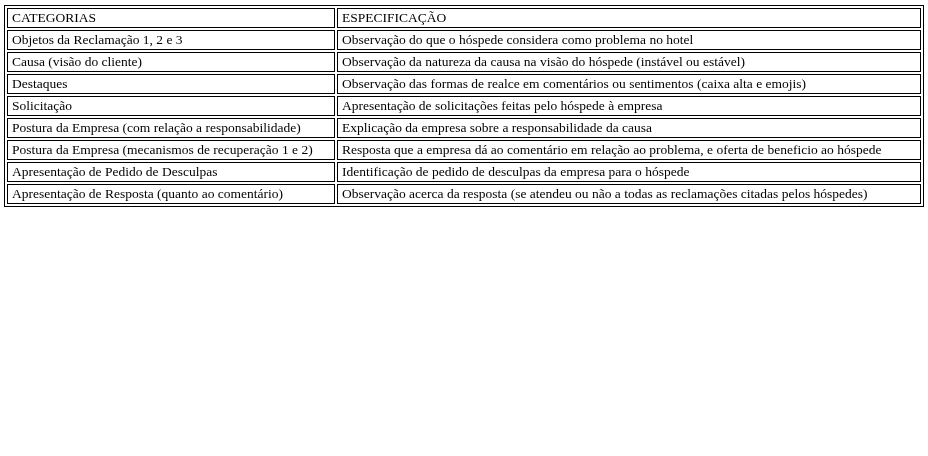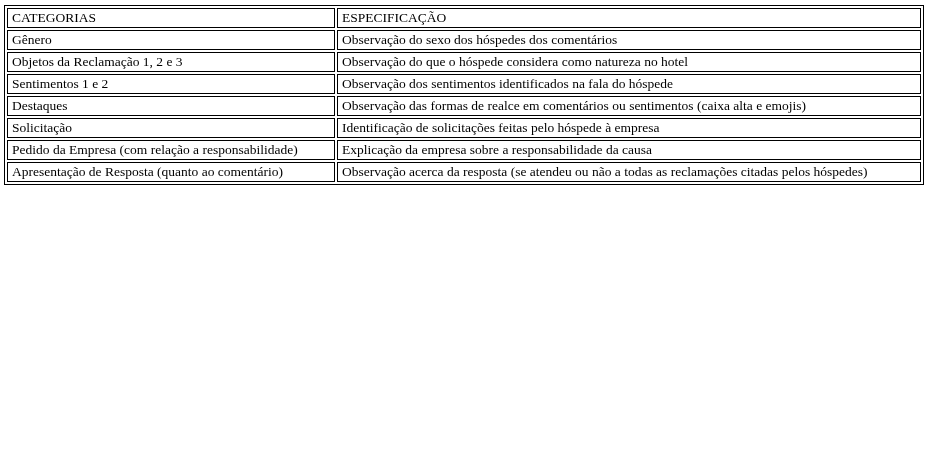--- a/index.html
+++ b/index.html
@@ -43,43 +43,47 @@
   <table class="doc-table">
     <colgroup>
       <col class="c1">
       <col class="c2">
     </colgroup>
     <tbody id="table-body">
       <tr>
         <td>CATEGORIAS</td>
         <td>ESPECIFICAÇÃO</td>
       </tr>
-    <tr>
-          <td>Gênero</td>
-          <td>Observação do sexo dos hóspedes dos comentários</td>
+        <tr>
+          <td>Objetos da Reclamação 1, 2 e 3</td>
+          <td>Observação do que o hóspede considera como problema no hotel</td>
         </tr>
         <tr>
-          <td>Objetos da Reclamação 1, 2 e 3</td>
-          <td>Observação do que o hóspede considera como natureza no hotel</td>
-        </tr>
-        <tr>
-          <td>Sentimentos 1 e 2</td>
-          <td>Observação dos sentimentos identificados na fala do hóspede</td>
+          <td>Causa (visão do cliente)</td>
+          <td>Observação da natureza da causa na visão do hóspede (instável ou estável)</td>
         </tr>
         <tr>
           <td>Destaques</td>
           <td>Observação das formas de realce em comentários ou sentimentos (caixa alta e emojis)</td>
         </tr>
         <tr>
           <td>Solicitação</td>
-          <td>Identificação de solicitações feitas pelo hóspede à empresa</td>
+          <td>Apresentação de solicitações feitas pelo hóspede à empresa</td>
         </tr>
         <tr>
-          <td>Pedido da Empresa (com relação a responsabilidade)</td>
+          <td>Postura da Empresa (com relação a responsabilidade)</td>
           <td>Explicação da empresa sobre a responsabilidade da causa</td>
+        </tr>
+        <tr>
+          <td>Postura da Empresa (mecanismos de recuperação 1 e 2)</td>
+          <td>Resposta que a empresa dá ao comentário em relação ao problema, e oferta de beneficio ao hóspede</td>
+        </tr>
+        <tr>
+          <td>Apresentação de Pedido de Desculpas</td>
+          <td>Identificação de pedido de desculpas da empresa para o hóspede</td>
         </tr>
         <tr>
           <td>Apresentação de Resposta (quanto ao comentário)</td>
           <td>Observação acerca da resposta (se atendeu ou não a todas as reclamações citadas pelos hóspedes)</td>
         </tr>
       </tbody>
   </table>
 </div>
 
 </body></html>

